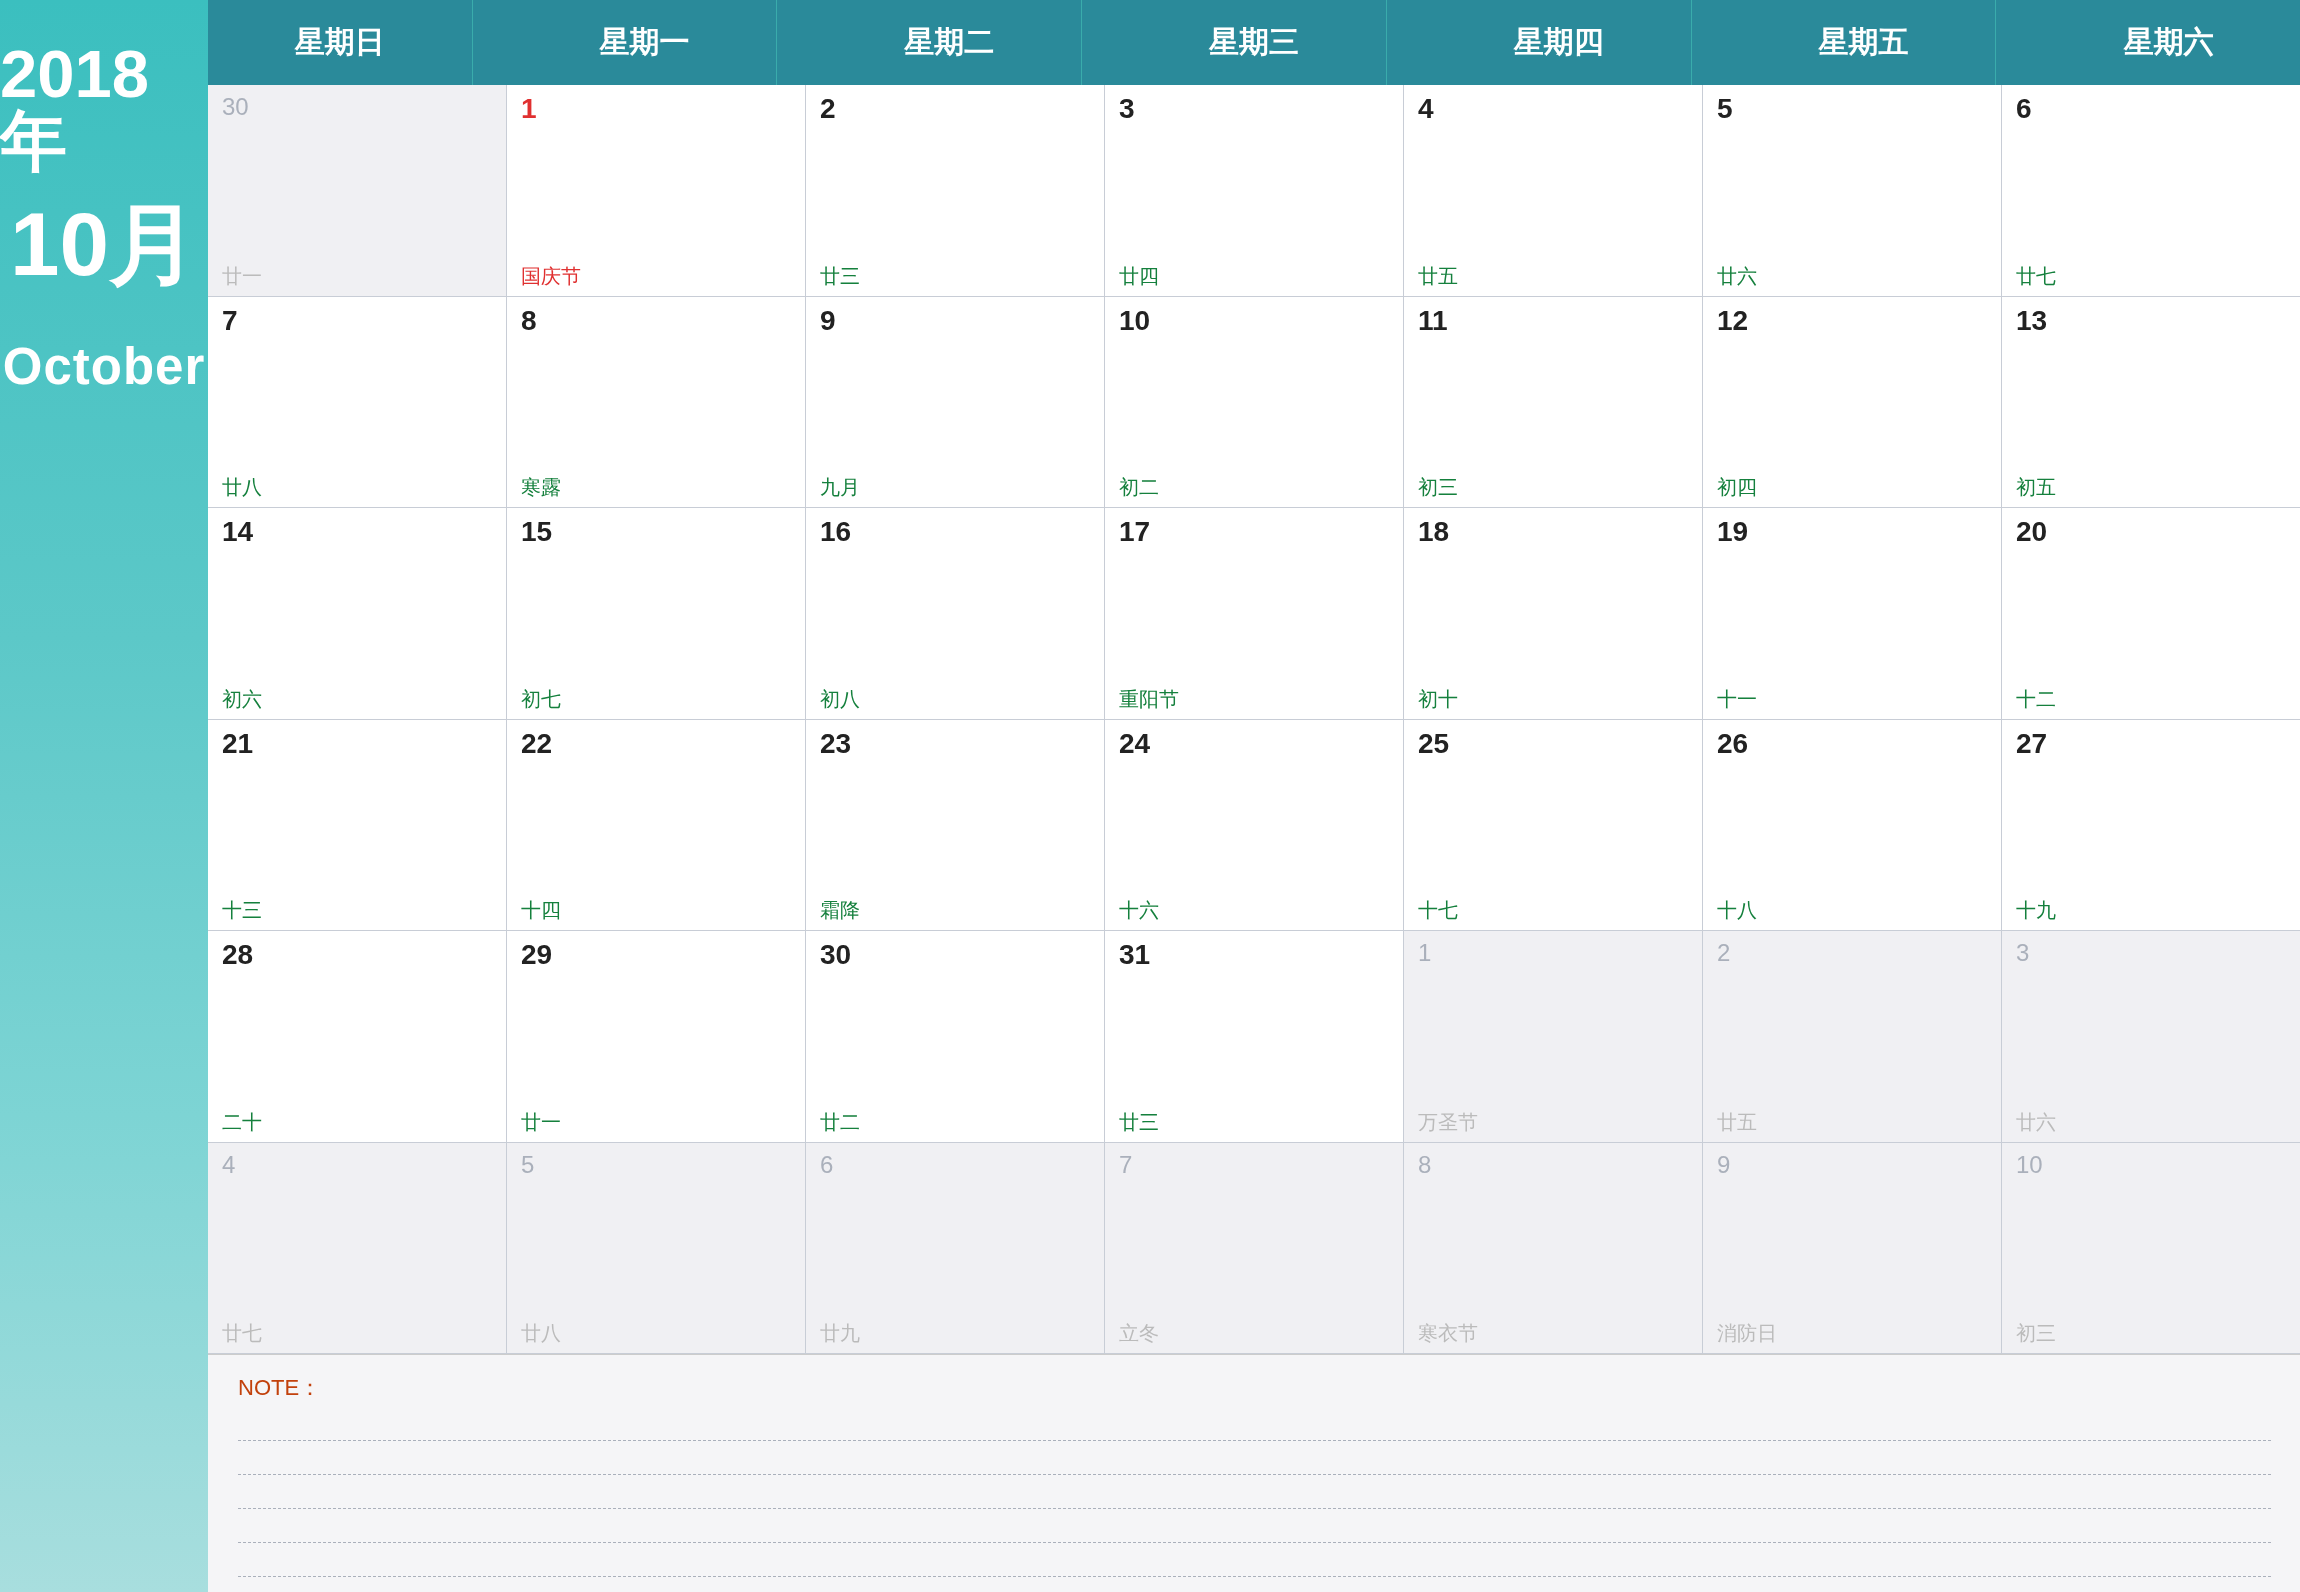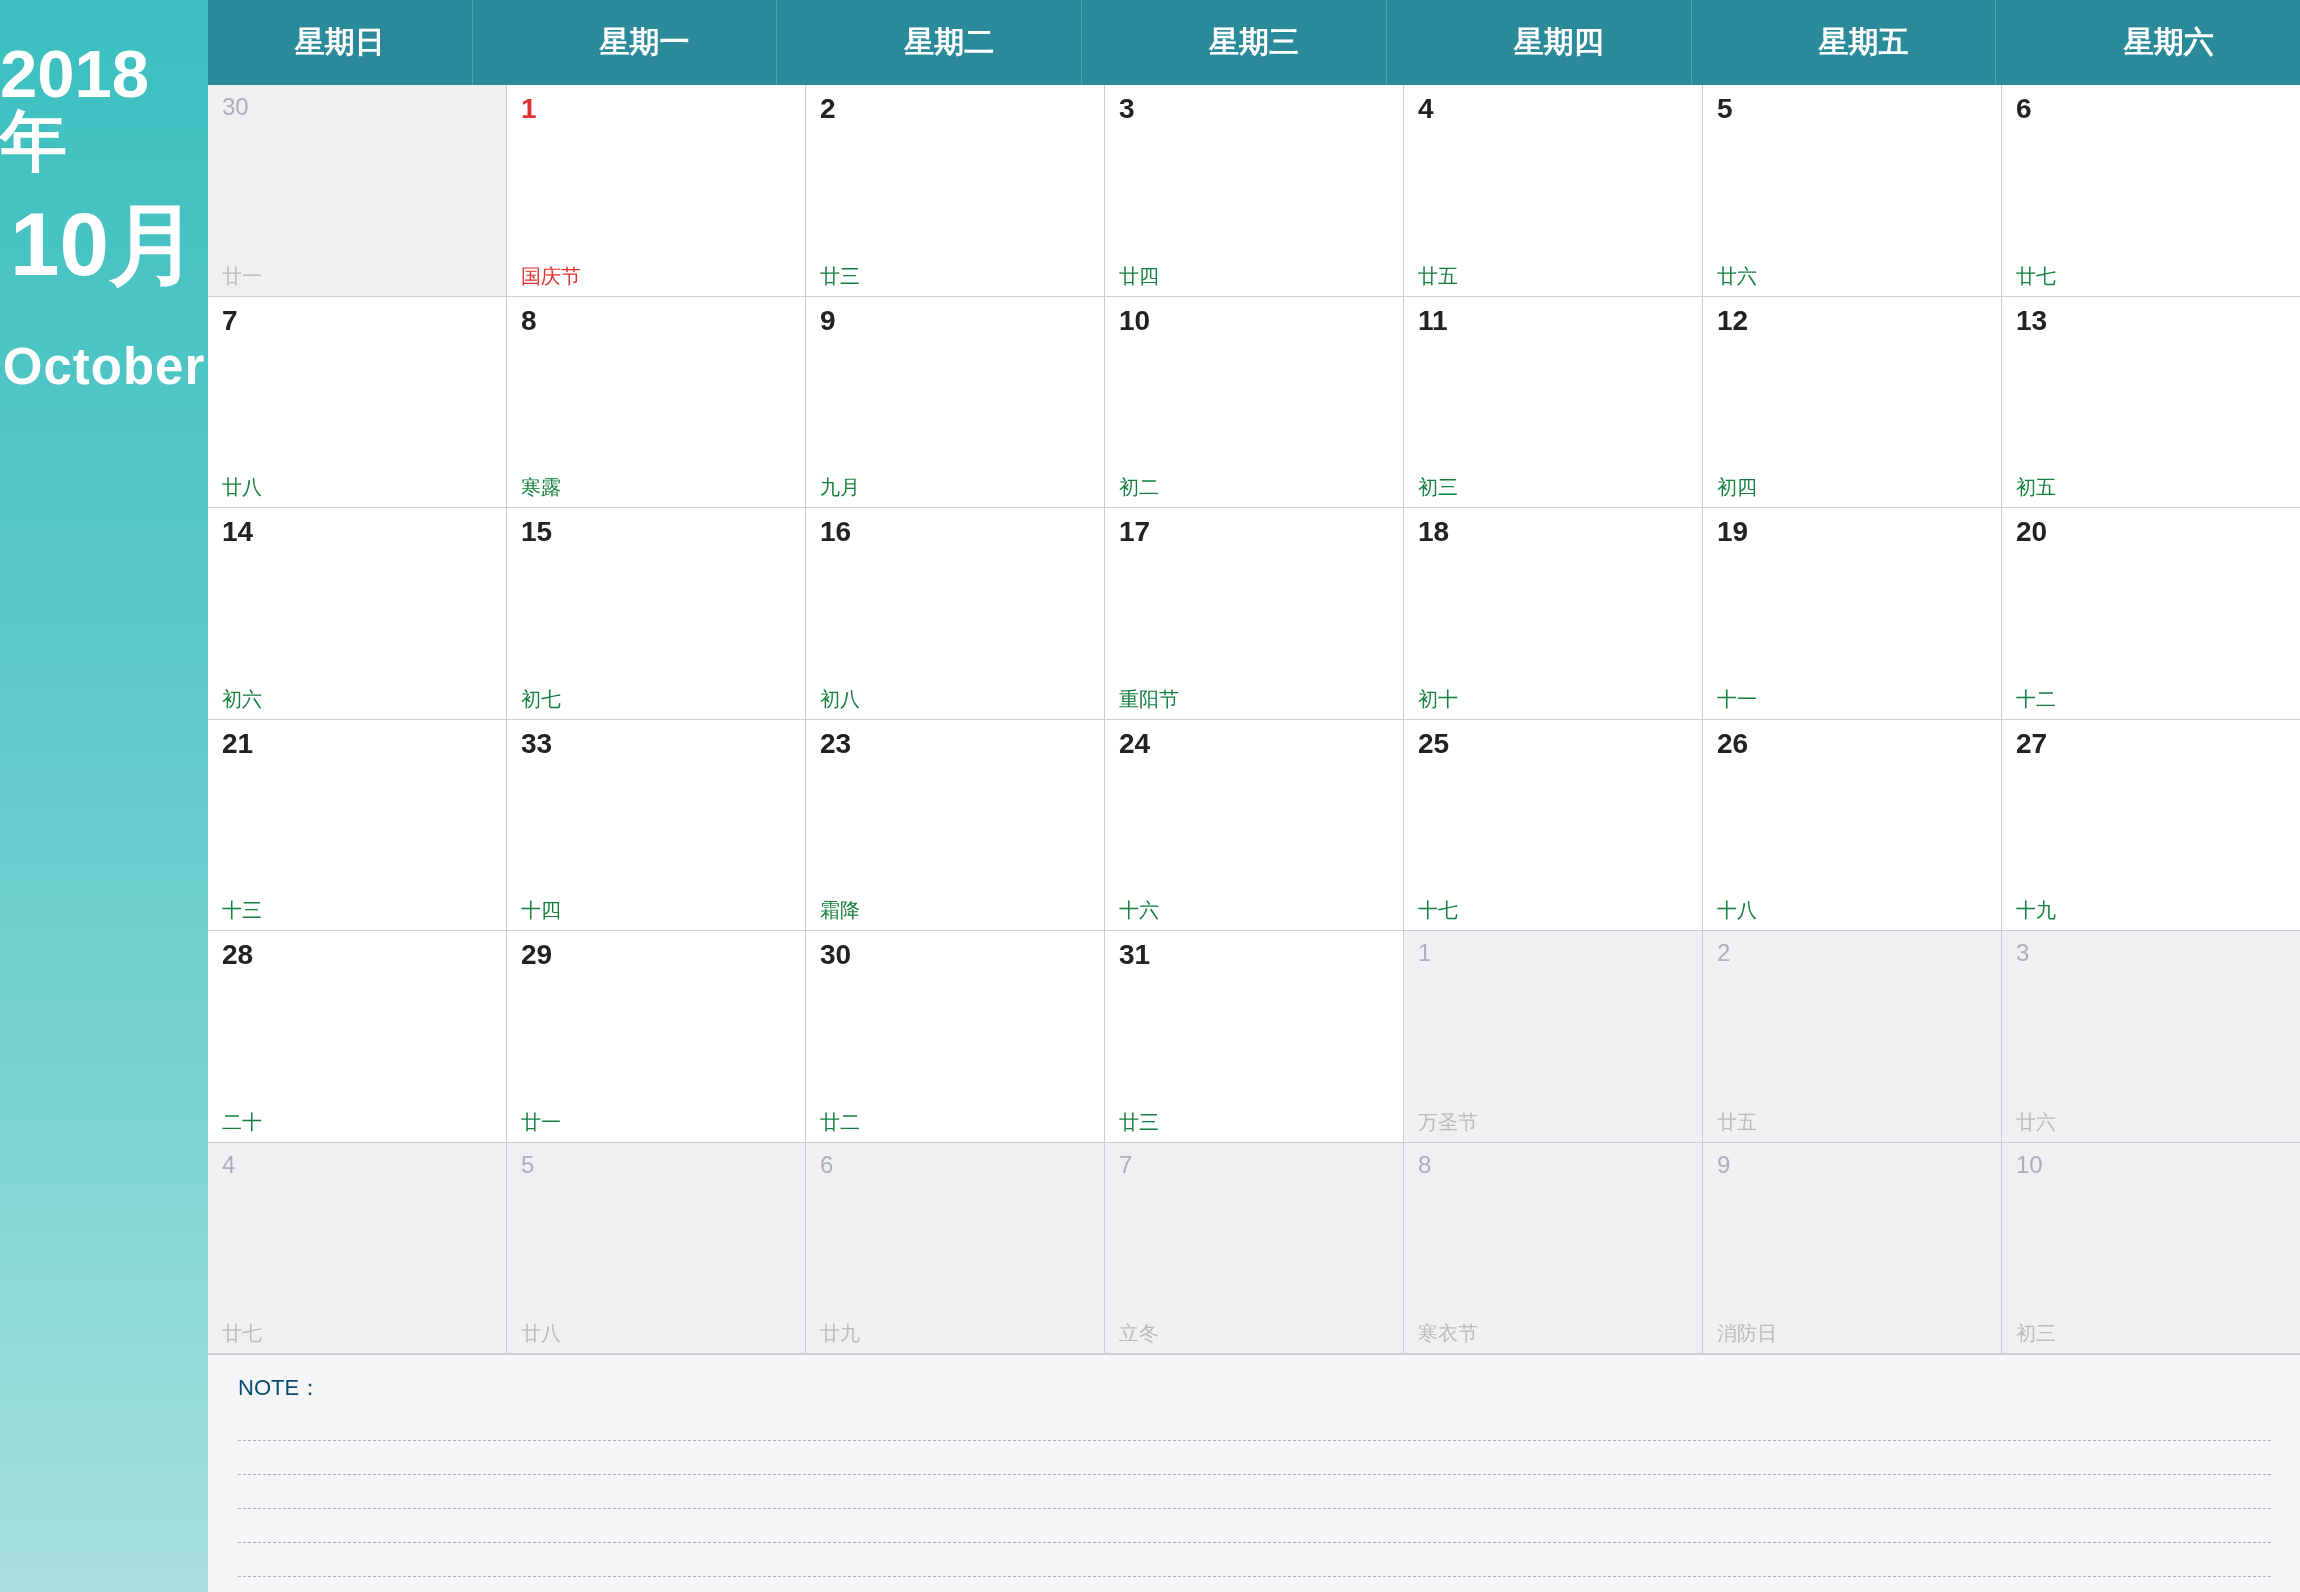--- a/index.html
+++ b/index.html
@@ -106,21 +106,21 @@
     }
     .lunar.red { color: #e03030; }
     .lunar.other { color: #bbb; }
     .note-area {
       background: #f5f5f7;
       padding: 18px 30px 10px 30px;
       border-top: 1px solid #ccc;
     }
     .note-label {
       font-size: 22px;
-      color: #0c4a6e;
+      color: #c2410c;
       margin-bottom: 10px;
       font-weight: 400;
     }
     .note-line {
       border-bottom: 1px dashed #aab0bb;
       height: 28px;
       margin-bottom: 6px;
     }
   </style>
 </head>
@@ -226,21 +226,21 @@
         </div>
         <div class="day-cell">
           <div class="day-num">20</div>
           <div class="lunar">十二</div>
         </div>
         <div class="day-cell">
           <div class="day-num">21</div>
           <div class="lunar">十三</div>
         </div>
         <div class="day-cell">
-          <div class="day-num">33</div>
+          <div class="day-num">22</div>
           <div class="lunar">十四</div>
         </div>
         <div class="day-cell">
           <div class="day-num">23</div>
           <div class="lunar">霜降</div>
         </div>
         <div class="day-cell">
           <div class="day-num">24</div>
           <div class="lunar">十六</div>
         </div>

